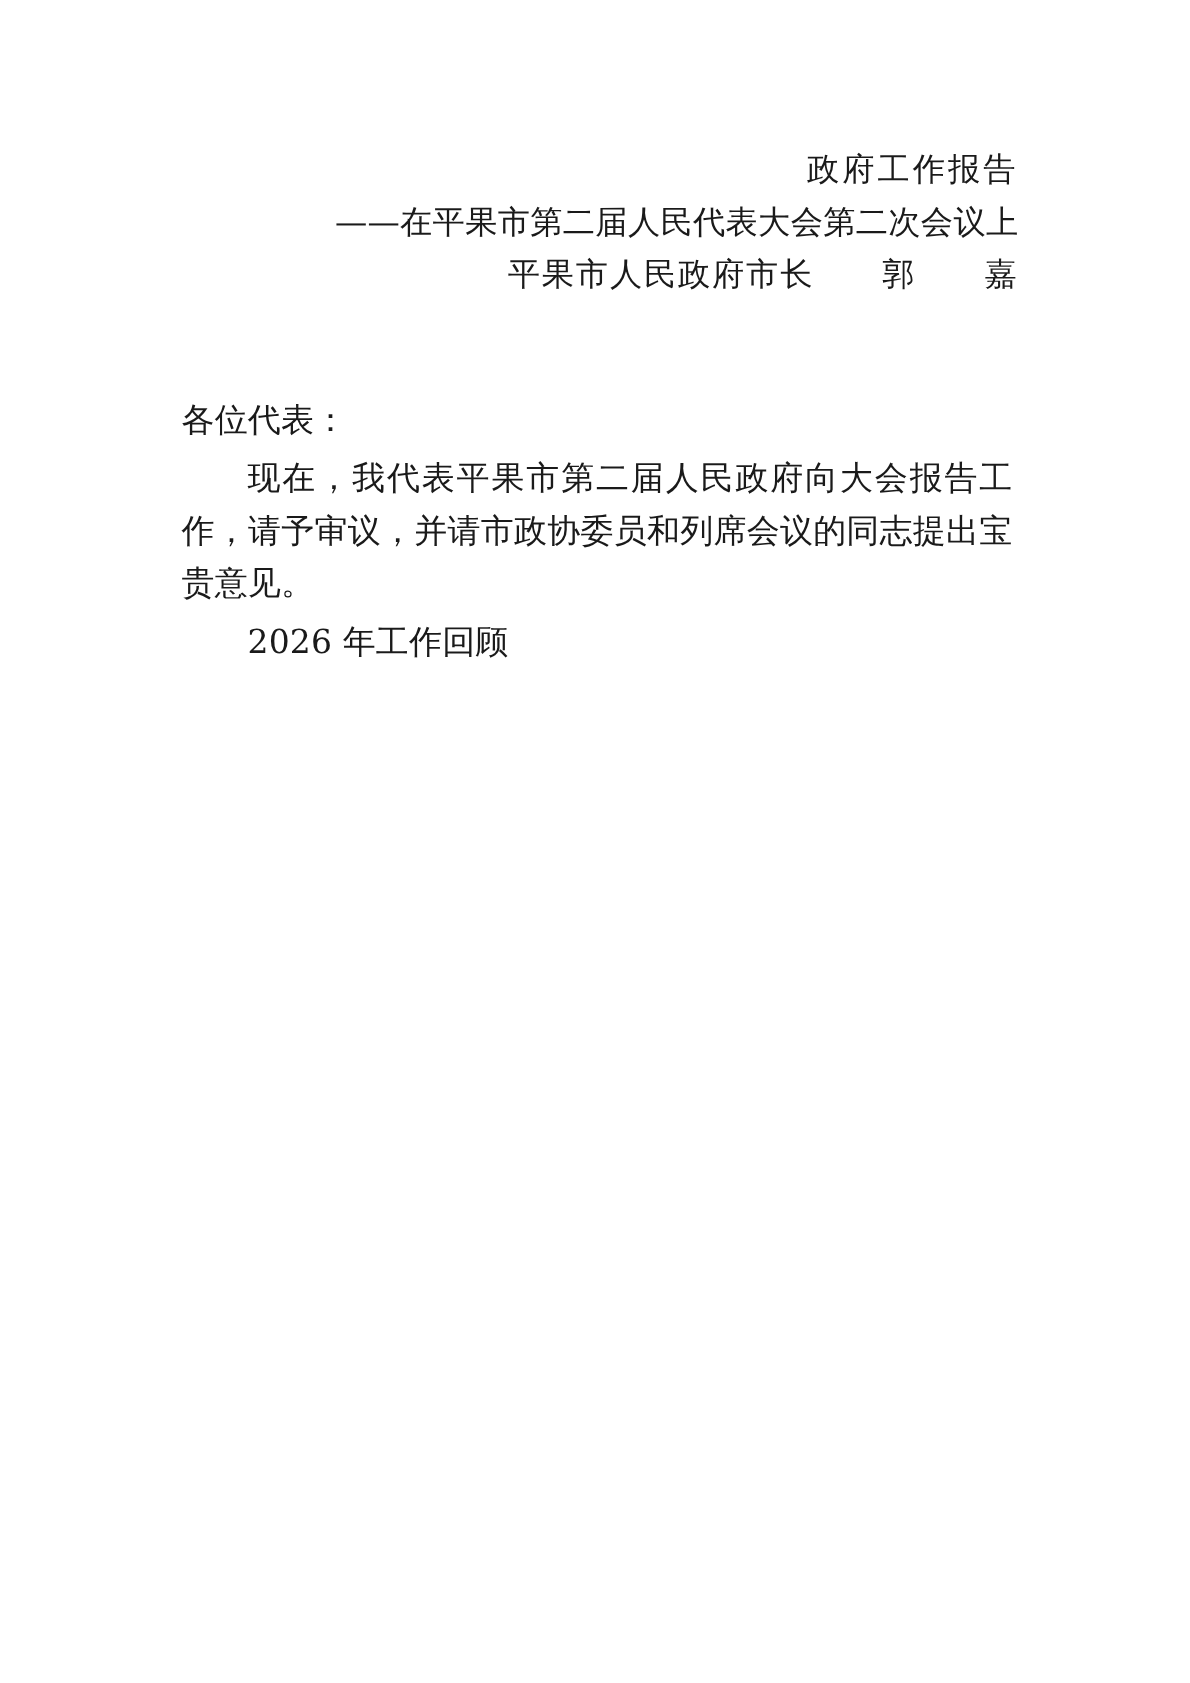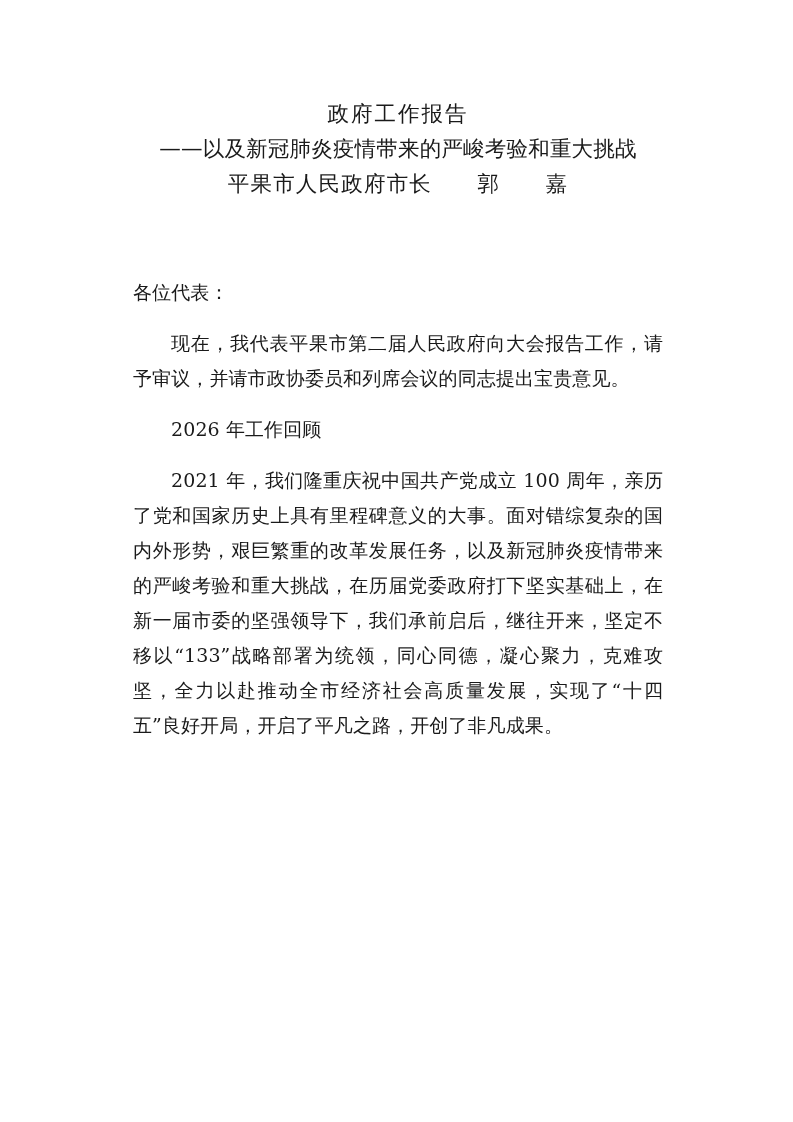--- a/index.html
+++ b/index.html
@@ -22,21 +22,21 @@
     top: 96px;
     width: 562px;
   }
   .title-block {
     width: 100%;
   }
   .doc-title,
   .doc-subtitle,
   .doc-author,
   .doc-date {
-    text-align: center;
+    text-align: right;
     font-size: 21.5px;
     line-height: 35px;
     letter-spacing: 0.5px;
     white-space: pre;
     font-weight: normal;
     margin: 0;
   }
   .doc-title {
     letter-spacing: 2px;
   }
@@ -49,22 +49,22 @@
   .doc-date {
     letter-spacing: 0.6px;
   }
   .gap-after-title {
     height: 58px;
   }
   .body-block {
     width: 100%;
   }
   .para {
-    margin: 16px;
-    font-size: 19px;
+    margin: 4px;
+    font-size: 22px;
     line-height: 35px;
     text-align: justify;
     text-align-last: left;
     text-justify: inter-character;
     letter-spacing: 0.1px;
     word-break: break-all;
   }
   .para.indent {
     text-indent: 2em;
   }
@@ -73,27 +73,26 @@
   }
 </style>
 </head>
 <body>
 
 <div class="page">
   <div class="content">
 
     <div class="title-block">
       <div class="doc-title">政府工作报告</div>
-      <div class="doc-subtitle">——以及新冠肺炎疫情带来的严峻考验和重大挑战</div>
+      <div class="doc-subtitle">——在平果市第二届人民代表大会第二次会议上</div>
       <div class="doc-author">平果市人民政府市长　　郭　　嘉</div>
     </div>
 
     <div class="gap-after-title"></div>
 
     <div class="body-block">
       <p class="para flush">各位代表：</p>
       <p class="para indent">现在，我代表平果市第二届人民政府向大会报告工作，请予审议，并请市政协委员和列席会议的同志提出宝贵意见。</p>
       <p class="para indent">2026 年工作回顾</p>
-      <p class="para indent">2021 年，我们隆重庆祝中国共产党成立 100 周年，亲历了党和国家历史上具有里程碑意义的大事。面对错综复杂的国内外形势，艰巨繁重的改革发展任务，以及新冠肺炎疫情带来的严峻考验和重大挑战，在历届党委政府打下坚实基础上，在新一届市委的坚强领导下，我们承前启后，继往开来，坚定不移以“133”战略部署为统领，同心同德，凝心聚力，克难攻坚，全力以赴推动全市经济社会高质量发展，实现了“十四五”良好开局，开启了平凡之路，开创了非凡成果。</p>
     </div>
 
   </div>
 </div>
 
 </body></html>

